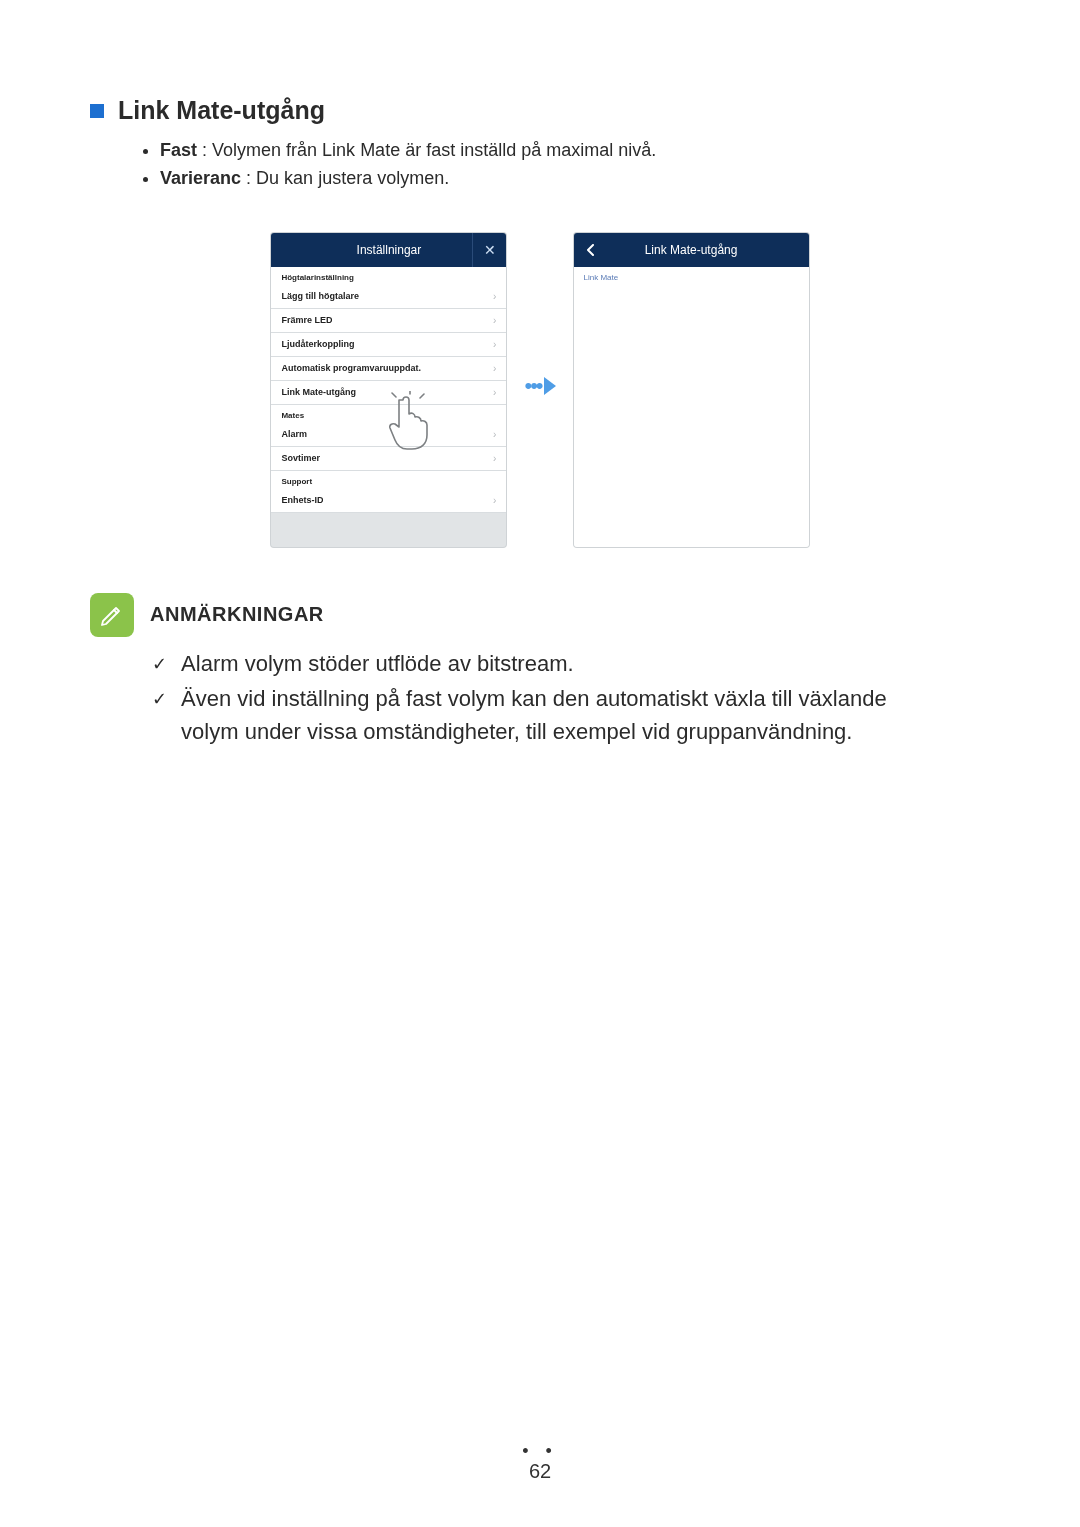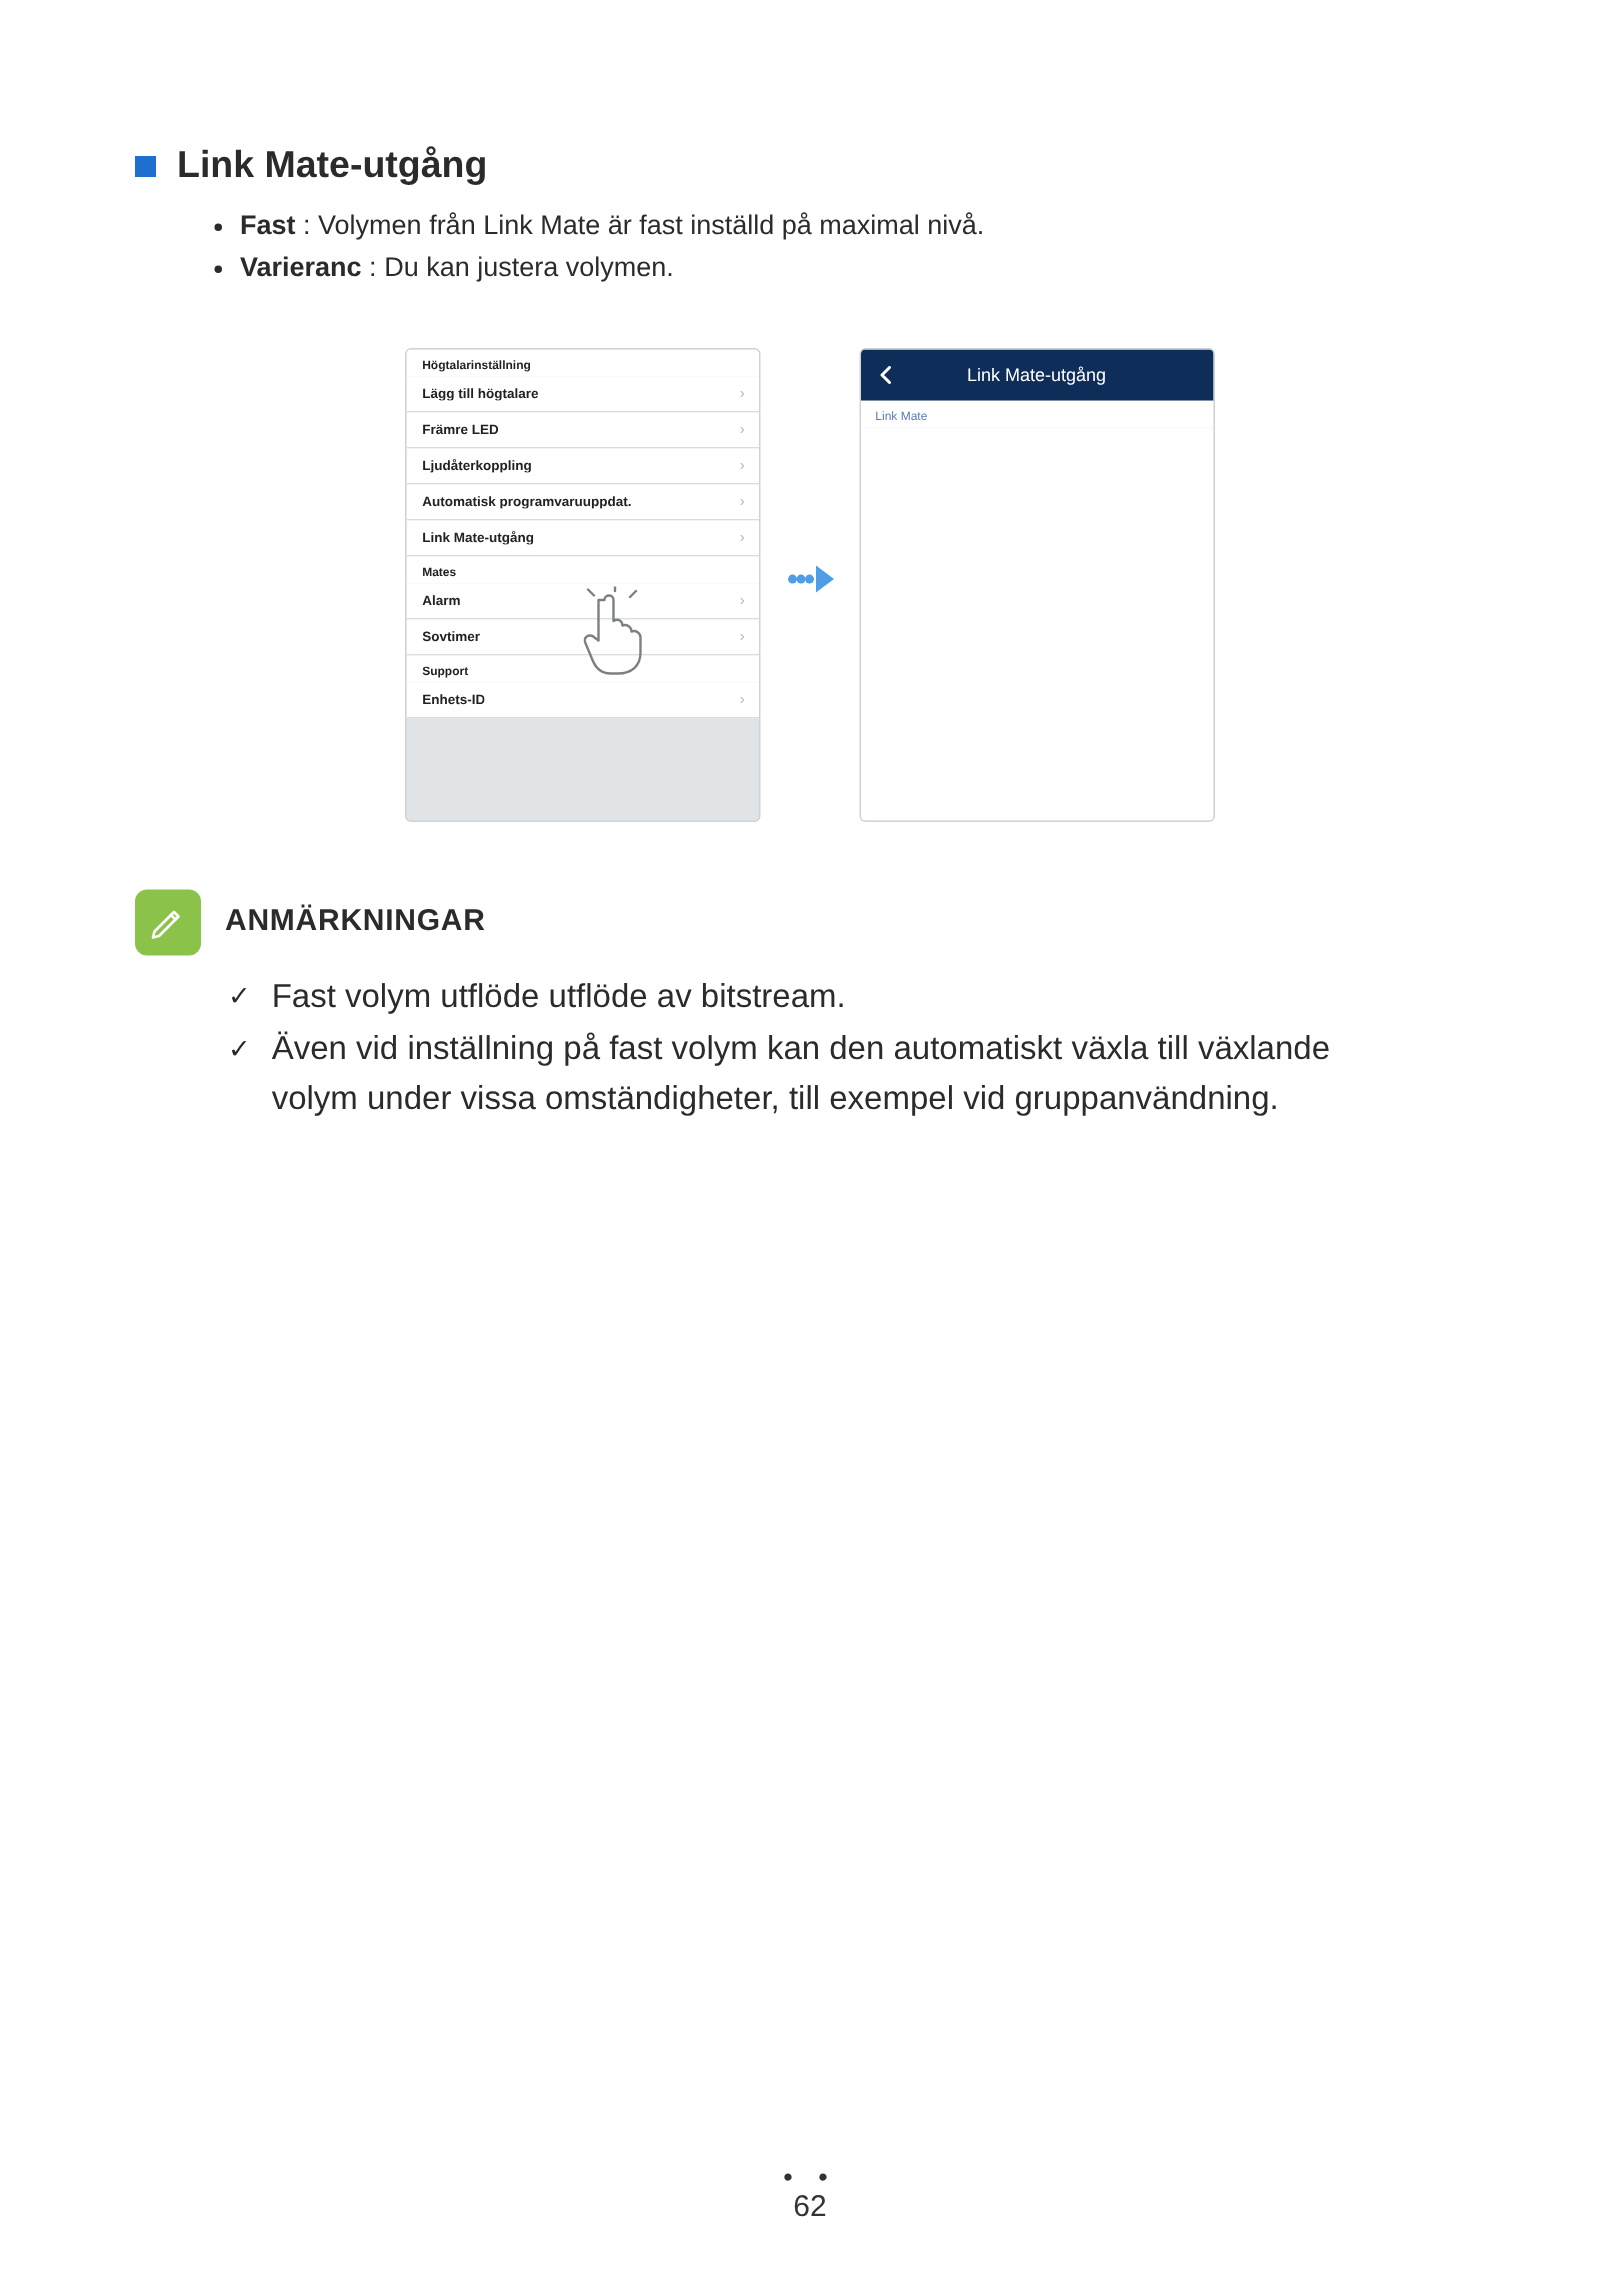--- a/index.html
+++ b/index.html
@@ -85,20 +85,24 @@
     <li>
       <span class="opt-name">Varieranc</span>
       <span> : </span>
       <span>Du kan justera volymen.</span>
     </li>
   </ul>
 
   <div class="screens">
 
     <div class="phone" style="position:relative;">
+      <div class="phone-header">
+        <span class="title">Inställningar</span>
+        <span class="close-btn">✕</span>
+      </div>
 
       <div class="section-label">Högtalarinställning</div>
       <div class="list-item">
           <span class="label">Lägg till högtalare</span>
           <span class="chev">›</span>
         </div>
       <div class="list-item">
           <span class="label">Främre LED</span>
           <span class="chev">›</span>
         </div>
@@ -167,21 +171,21 @@
         <path d="M5 20 L18 7 l3 3 L8 23 l-4 1 z"></path>
         <path d="M16 9 l3 3"></path>
       </g>
         </svg>
     </span>
     <span class="notes-title">ANMÄRKNINGAR</span>
   </div>
   <div class="notes-list">
     <div class="note-item">
       <span class="check">✓</span>
-      <span>Fast volym utflöde utflöde av bitstream.</span>
+      <span>Alarm volym stöder utflöde av bitstream.</span>
     </div>
     <div class="note-item">
       <span class="check">✓</span>
       <span>Även vid inställning på fast volym kan den automatiskt växla till växlande volym under vissa omständigheter, till exempel vid gruppanvändning.</span>
     </div>
   </div>
 
   <div class="page-number">
     <span class="dots">• •</span>
     <span>62</span>

